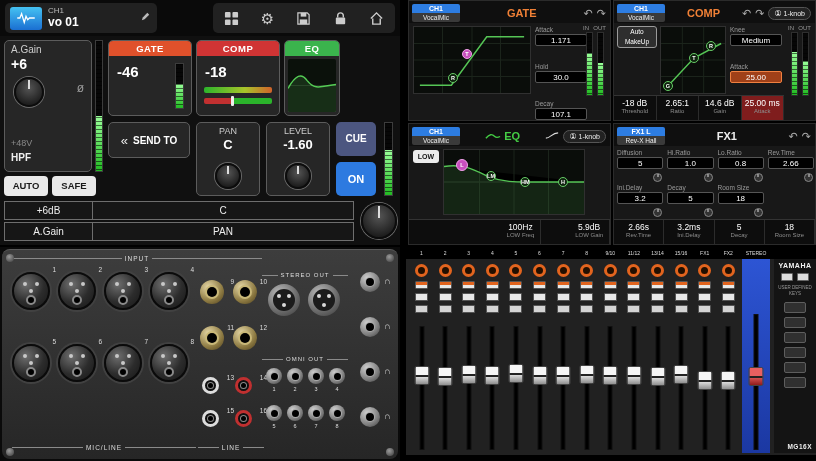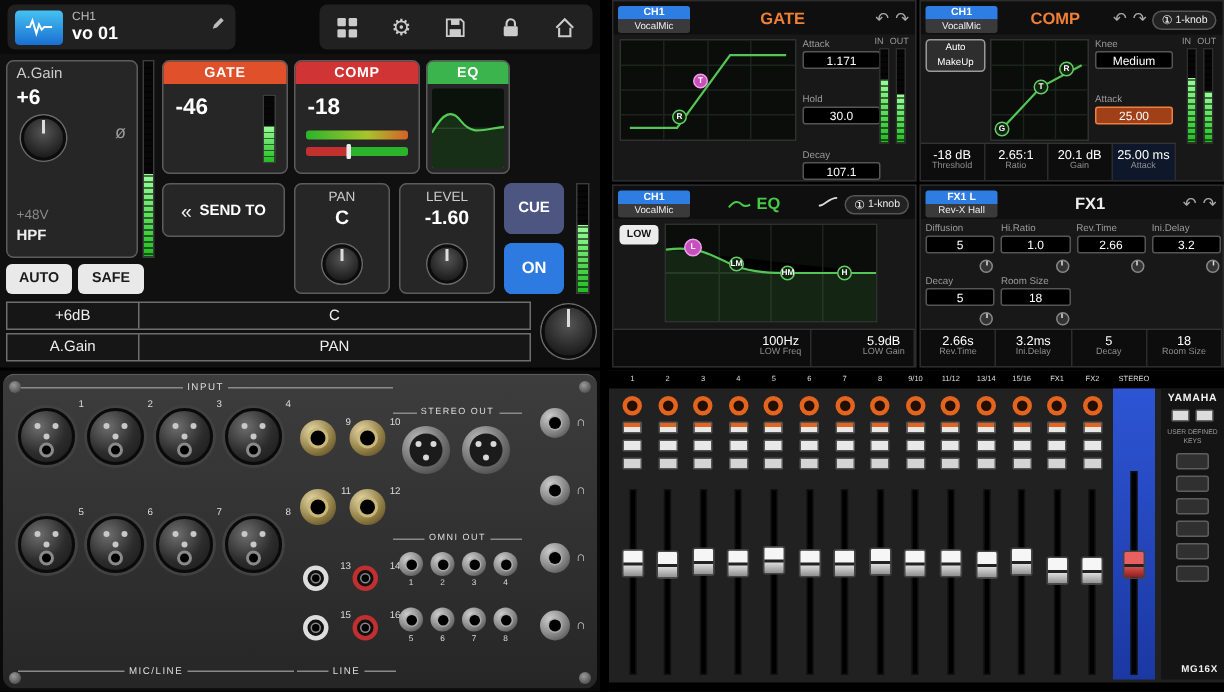--- a/index.html
+++ b/index.html
@@ -86,21 +86,21 @@
   .gdot { position:absolute; width:10px; height:10px; border-radius:50%; background:#10240f; border:1px solid #6c6; color:#fff; font-size:5.5px; text-align:center; line-height:9px; font-weight:bold; }
   .gdot.mag { background:#c84fbe; border-color:#f0a0e8; }
   .gdot.big { width:12px; height:12px; line-height:11px; }
   .pfield { width:52px; margin-bottom:17px; }
   .pfl { font-size:6.5px; color:#9a9a9a; margin-bottom:1px; white-space:nowrap; }
   .pfb { height:12px; background:#000; border:1px solid #555; border-radius:2px; color:#fff; font-size:8px; text-align:center; line-height:11px; }
   .hl-box { background:#a04018; border-color:#f08040; }
   .pfields { position:absolute; top:25px; }
   .pfooter { position:absolute; left:0; bottom:0; height:25px; display:flex; border-top:1px solid #333; background:#0d0d0d; }
   .pf-cell { flex:1; border-right:1px solid #2c2c2c; text-align:center; padding-top:2px; }
-  .pf-cell.hl { background:#0f172a; }
+  .pf-cell.hl { background:#7f1d1d; }
   .pf-val { font-size:8.5px; color:#fff; white-space:nowrap; }
   .pf-lab { font-size:6px; color:#8e8e8e; white-space:nowrap; }
   .pf-spacer { flex:1.6; }
   .pmeters { position:absolute; right:2px; top:24px; width:27px; }
   .pm-labels { display:flex; justify-content:space-around; font-size:6px; color:#999; margin-bottom:1px; }
   .pm-bars { display:flex; gap:4px; justify-content:center; }
   .pm-bar { width:7px; height:64px; background:#060606; border:1px solid #2e2e2e; position:relative; }
   .automakeup { position:absolute; left:3px; top:25px; width:40px; height:22px; background:#2e2e2e; border:1px solid #9a9a9a; border-radius:3px; color:#fff; font-size:6.5px; text-align:center; line-height:1.5; }
   .lowbtn { position:absolute; left:4px; top:26px; width:26px; height:13px; background:#ececec; border-radius:3px; color:#111; font-size:7px; font-weight:bold; text-align:center; line-height:13px; }
   #fx-params { position:absolute; left:3px; top:25px; width:197px; height:68px; display:grid; grid-template-columns:repeat(4,1fr); grid-template-rows:1fr 1fr; gap:2px 4px; }
@@ -386,21 +386,21 @@
     <div class="pfooter" style="right:31px;" id="comp-footer">
         <div class="pf-cell">
           <div class="pf-val">-18 dB</div>
           <div class="pf-lab">Threshold</div>
         </div>
         <div class="pf-cell">
           <div class="pf-val">2.65:1</div>
           <div class="pf-lab">Ratio</div>
         </div>
         <div class="pf-cell">
-          <div class="pf-val">20.1 dB</div>
+          <div class="pf-val">14.6 dB</div>
           <div class="pf-lab">Gain</div>
         </div>
         <div class="pf-cell hl">
           <div class="pf-val">25.00 ms</div>
           <div class="pf-lab">Attack</div>
         </div>
       </div>
     <div class="pmeters">
       <div class="pm-labels">
         <span>IN</span>
@@ -478,20 +478,25 @@
     </div>
     <div id="fx-params">
         <div class="fxcell">
           <div class="pfl">Diffusion</div>
           <div class="pfb">5</div>
           <div class="fxknob"></div>
         </div>
         <div class="fxcell">
           <div class="pfl">Hi.Ratio</div>
           <div class="pfb">1.0</div>
+          <div class="fxknob"></div>
+        </div>
+        <div class="fxcell">
+          <div class="pfl">Lo.Ratio</div>
+          <div class="pfb">0.8</div>
           <div class="fxknob"></div>
         </div>
         <div class="fxcell">
           <div class="pfl">Rev.Time</div>
           <div class="pfb">2.66</div>
           <div class="fxknob"></div>
         </div>
         <div class="fxcell">
           <div class="pfl">Ini.Delay</div>
           <div class="pfb">3.2</div>

